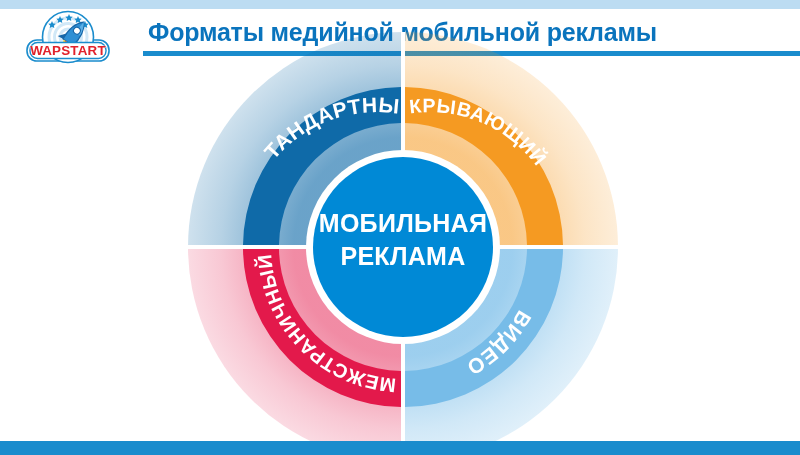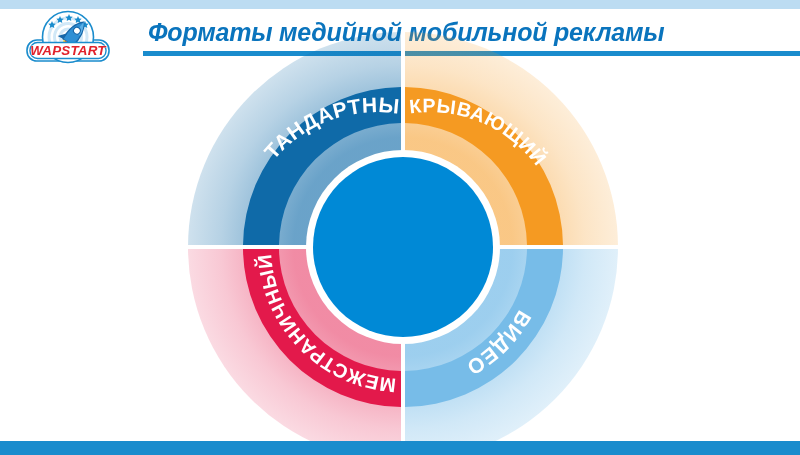--- a/index.html
+++ b/index.html
@@ -23,21 +23,20 @@
     height: 9px;
     background: #bcdcf2;
   }
 
   
   .header {
     position: absolute;
     top: 9px; left: 0;
     width: 800px;
     height: 48px;
-    font-style: italic;
   }
 
   
   .logo {
     position: absolute;
     left: 14px;
     top: 1px;
     width: 108px;
     height: 56px;
   }
@@ -250,15 +249,19 @@
       <path d="M 213 375 A 160 160 0 0 1 55 217 L 91 217 A 124 124 0 0 0 213 339 Z" fill="#e3194b"></path>
       <text class="seg-label seg-label-sm">
         <textPath href="#arcBL" startOffset="50%" text-anchor="middle">МЕЖСТРАНИЧНЫЙ</textPath>
       </text>
     </g>
 
     <circle cx="215" cy="215" r="97" fill="#ffffff"></circle>
     <circle cx="215" cy="215" r="90" fill="#0089d6"></circle>
   </svg>
 
+  <div class="center-text">
+    <div>МОБИЛЬНАЯ</div>
+    <div>РЕКЛАМА</div>
+  </div>
 </div>
 
 <div class="footer-bar"></div>
 
 </body></html>

